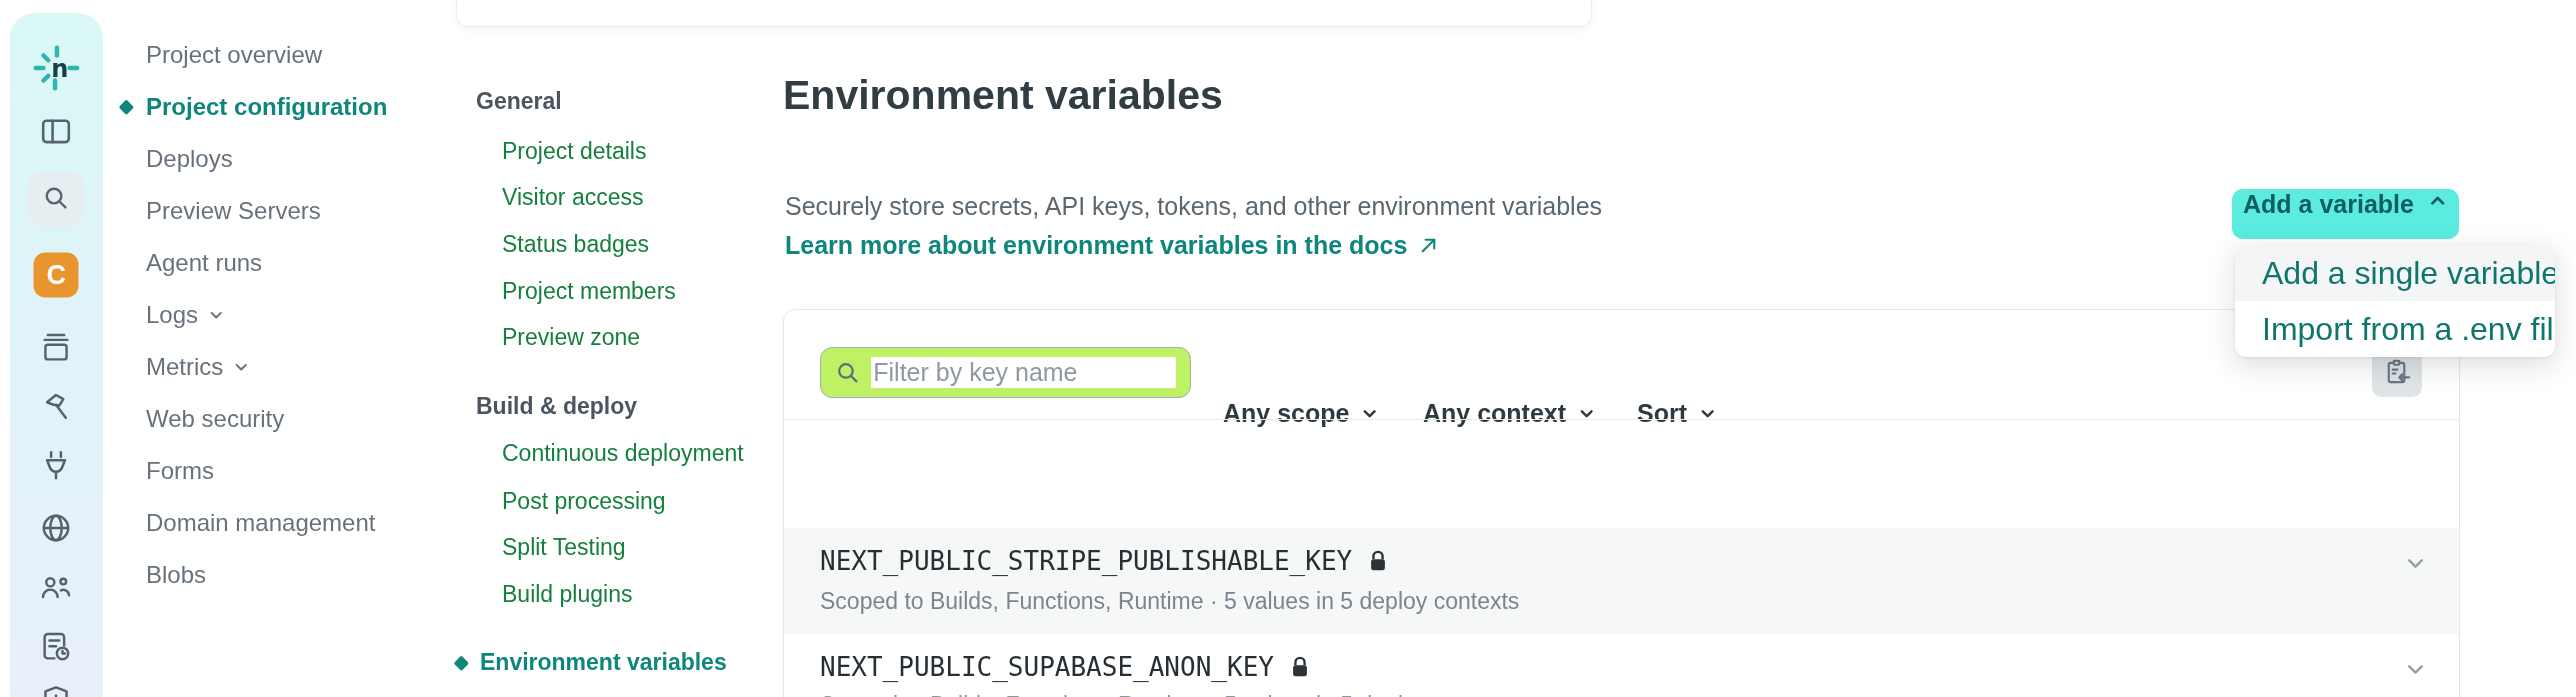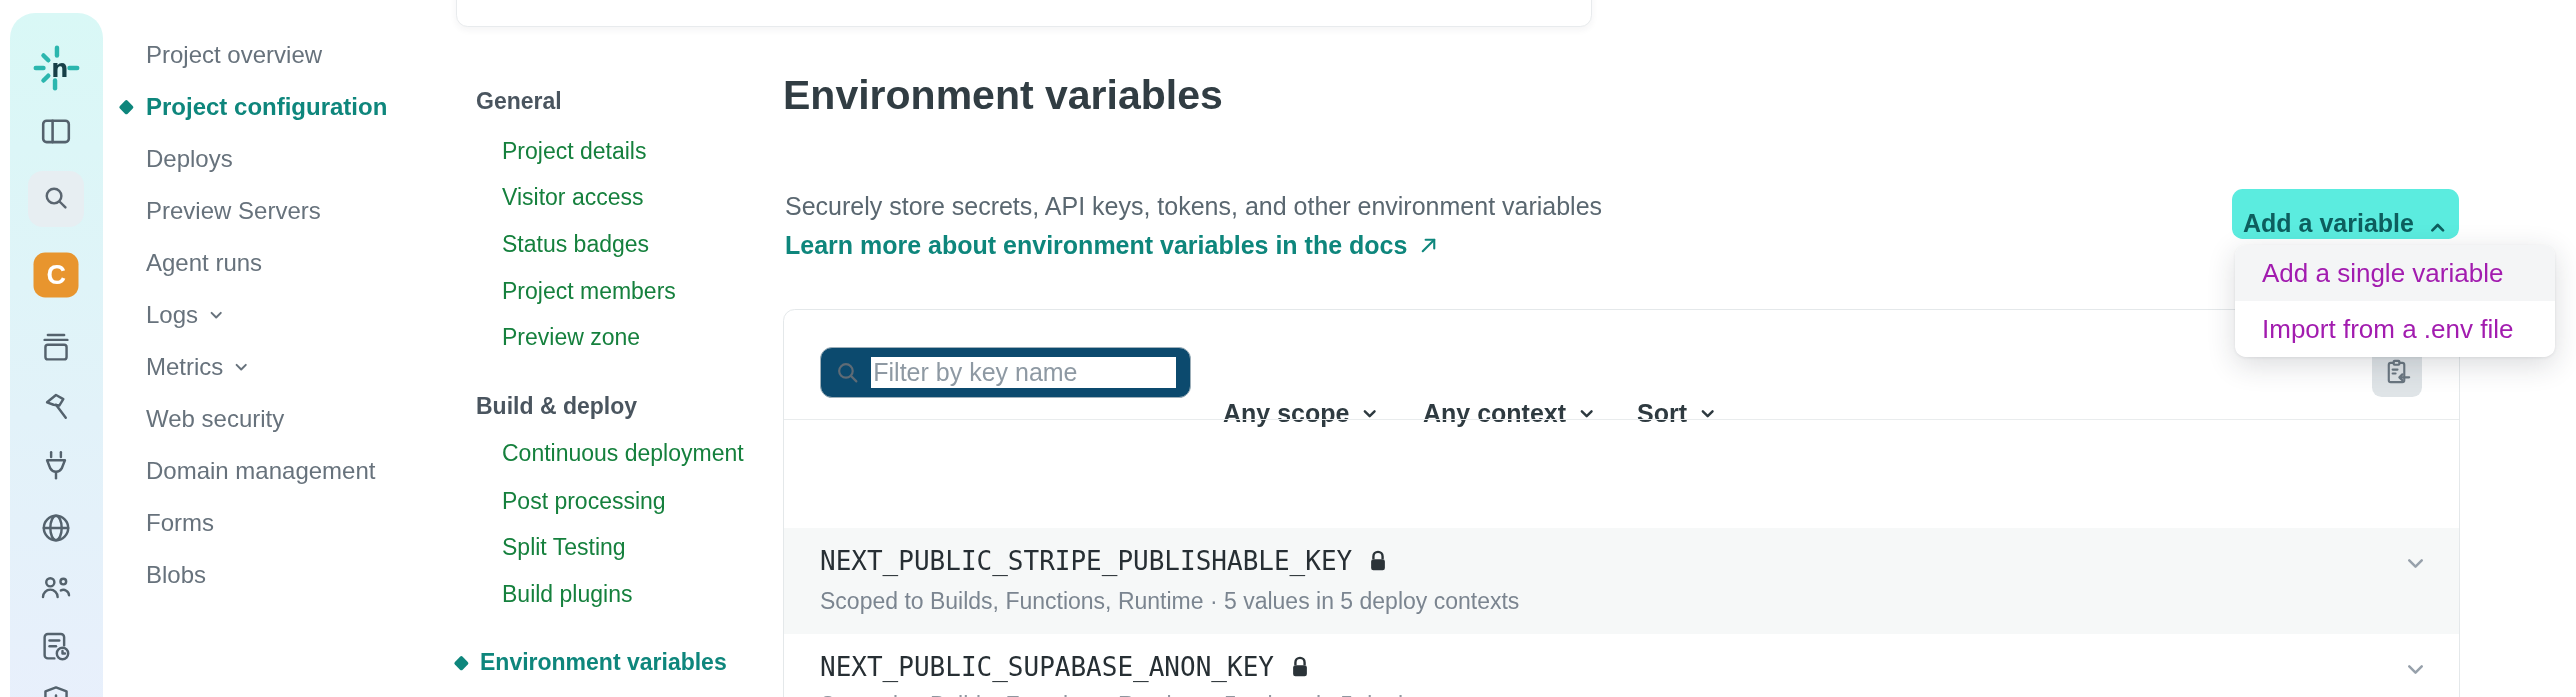--- a/index.html
+++ b/index.html
@@ -83,51 +83,51 @@
     text-decoration: none;
   }
 
   
   .add-btn {
     position: absolute; left: 2232px; top: 189px;
     width: 227px; height: 50px;
     background: #5becdf; border: none; border-radius: 10.7px;
     color: #0d5e5e; font-size: 25px; font-weight: bold;
     font-family: "Liberation Sans", "DejaVu Sans", sans-serif;
-    display: flex; align-items: flex-end; justify-content: center; gap: 12.6px;
+    display: flex; align-items: flex-start; justify-content: center; gap: 12.6px;
     cursor: pointer; z-index: 30;
   }
   .add-menu {
     position: absolute; left: 2235px; top: 245px;
     width: 320px;
     background: #ffffff; border-radius: 10.7px;
     box-shadow: 0 7.8px 29px rgba(30,40,50,0.16), 0 1px 2.9px rgba(30,40,50,0.08);
     z-index: 30; overflow: hidden;
   }
   .add-menu-item {
     height: 56px; display: flex; align-items: center;
     padding-left: 27px;
-    font-size: 26px; color: #a21caf; cursor: pointer; white-space: nowrap;
+    font-size: 32px; color: #0f766e; cursor: pointer; white-space: nowrap;
   }
   .add-menu-item.hl { background: #f4f5f6; }
 
   
   .vars-card {
     position: absolute; left: 783px; top: 309px;
     width: 1675px; height: 427px;
     border: 1.5px solid #e4e8ea;
     border-radius: 11.7px 11.7px 0 0;
     background: #ffffff; z-index: 1;
   }
   .filter-input {
     position: absolute; left: 36px; top: 37px;
     width: 371px; height: 51px;
     border: 1.5px solid #9fb0ba; border-radius: 12px;
     display: flex; align-items: center; gap: 11.7px;
-    padding: 0 13.6px; box-sizing: border-box; background: #0c4a6e;
+    padding: 0 13.6px; box-sizing: border-box; background: #bef264;
   }
   .filter-input input {
     border: none; outline: none; flex: 1; min-width: 0;
     font-size: 25px; color: #313d43;
     font-family: "Liberation Sans", "DejaVu Sans", sans-serif;
   }
   .filter-input input::placeholder { color: #8e99a3; }
   .filter-dd {
     position: absolute; top: 48px; height: 31px;
     display: flex; align-items: center; gap: 10.7px;
@@ -294,24 +294,24 @@
   <div class="pnav-item">
       <span>Metrics</span>
     <svg class="chev-inline" width="18.4" height="18.4" viewBox="0 0 24 24" fill="none" stroke="#67727c" stroke-width="2.6" stroke-linecap="round" stroke-linejoin="round">
         <path d="M6 9 L12 15 L18 9"></path>
       </svg>
   </div>
   <div class="pnav-item">
       <span>Web security</span>
     </div>
   <div class="pnav-item">
+      <span>Forms</span>
+    </div>
+  <div class="pnav-item">
       <span>Domain management</span>
-    </div>
-  <div class="pnav-item">
-      <span>Forms</span>
     </div>
   <div class="pnav-item">
       <span>Blobs</span>
     </div>
 </nav>
 
 <div class="snav-header" style="top:88px">General</div>
 <div class="snav-item" style="top:138px">Project details</div>
 <div class="snav-item" style="top:184px">Visitor access</div>
 <div class="snav-item" style="top:231px">Status badges</div>

